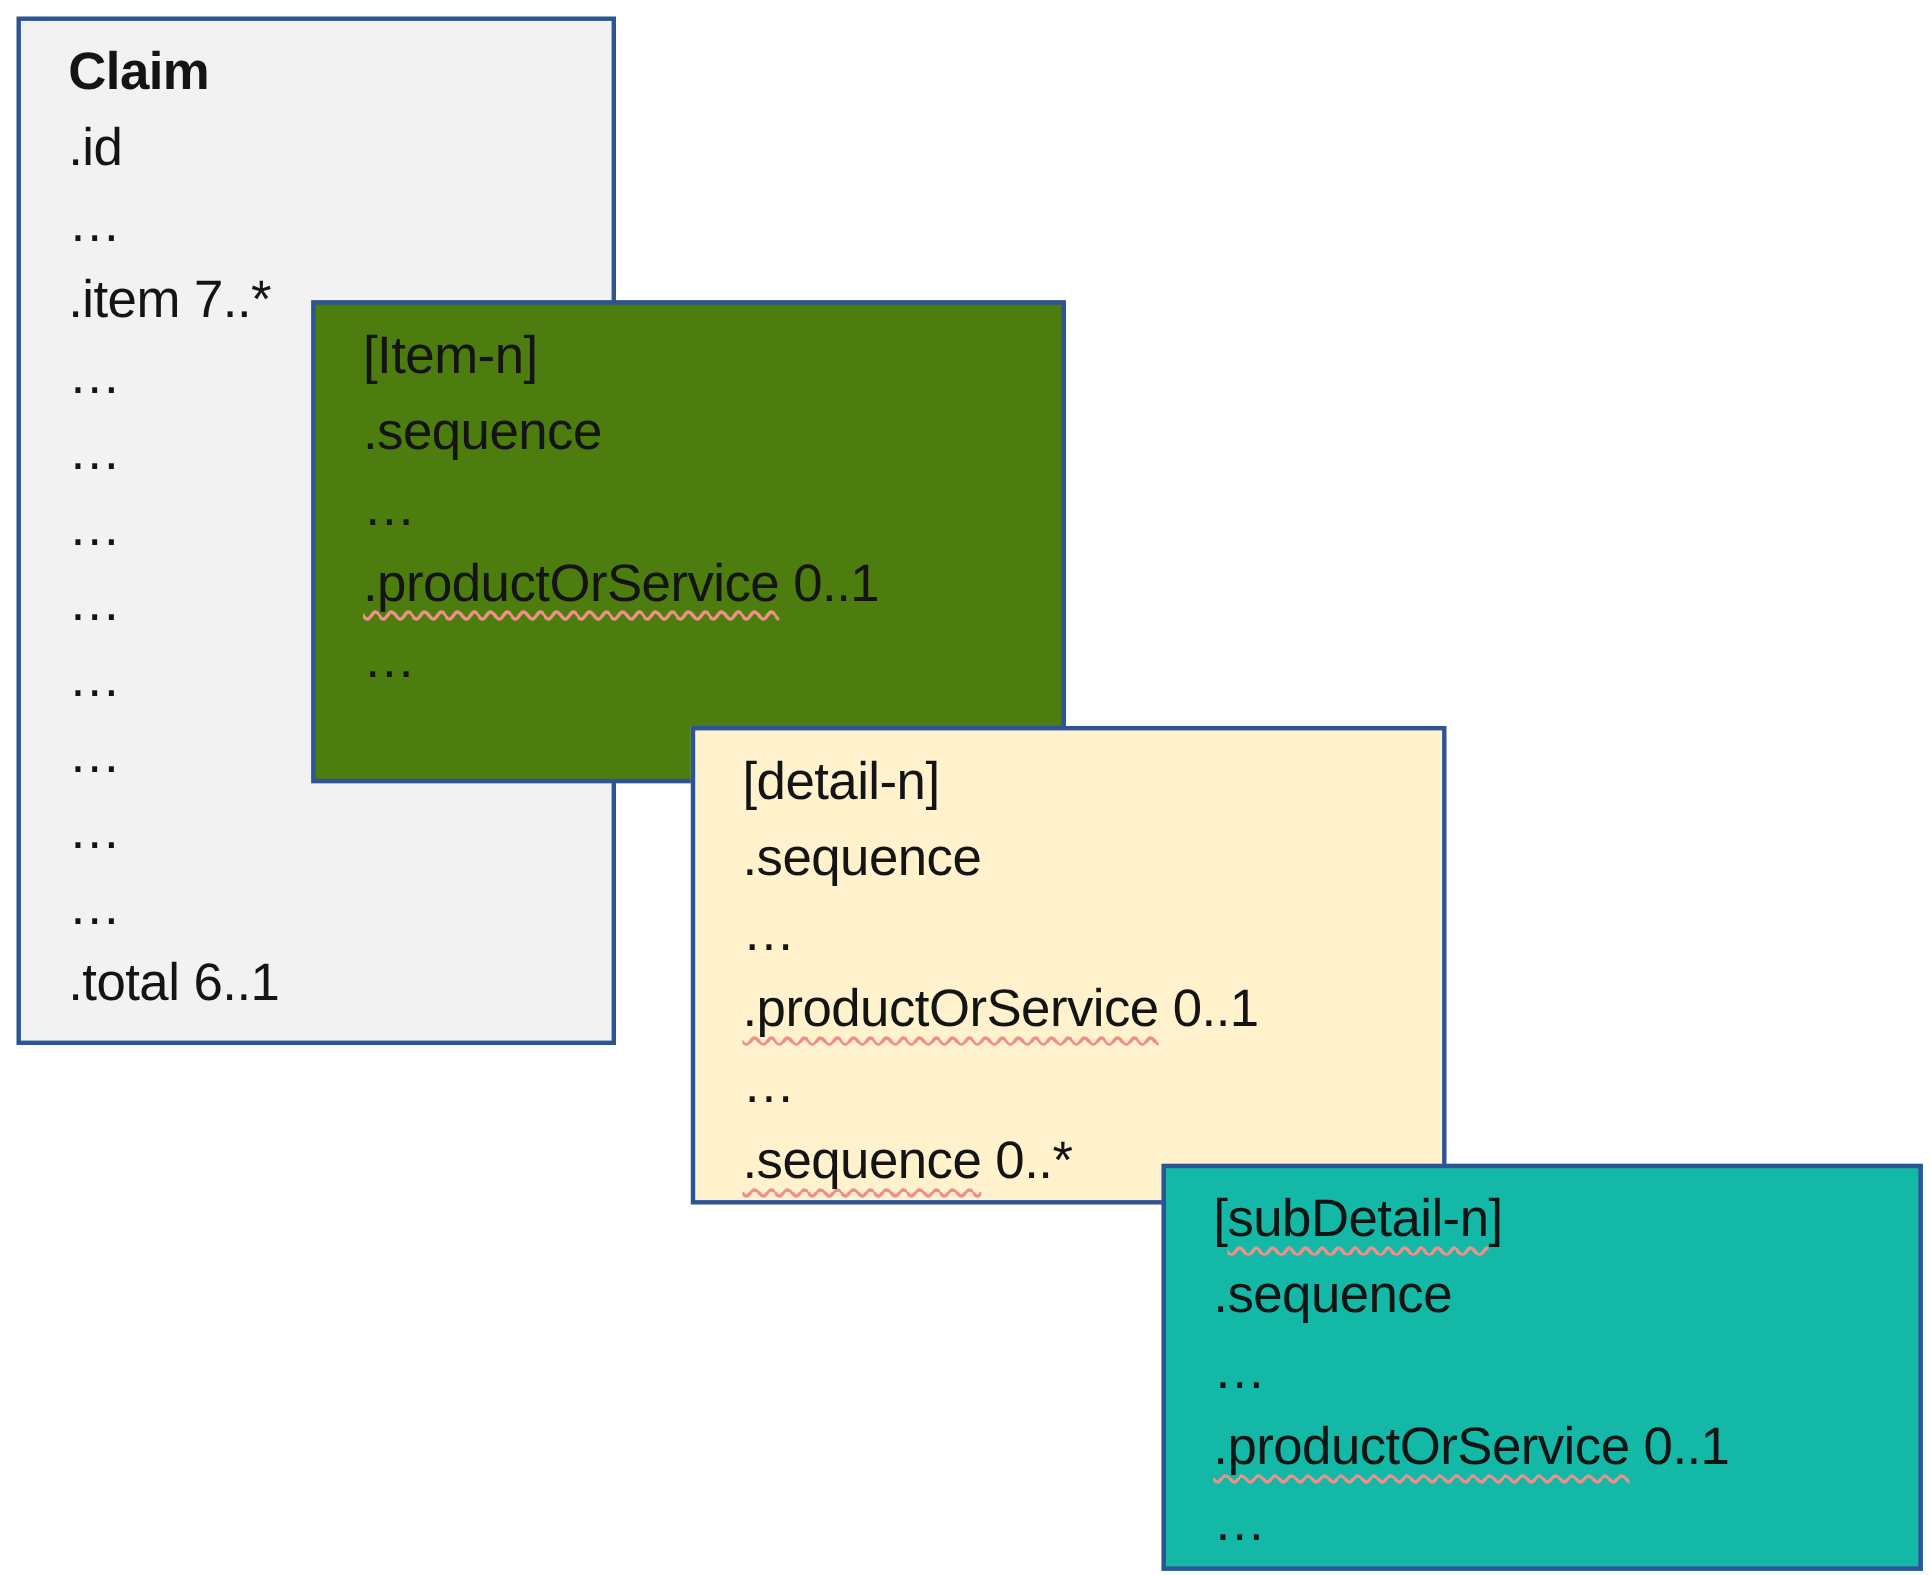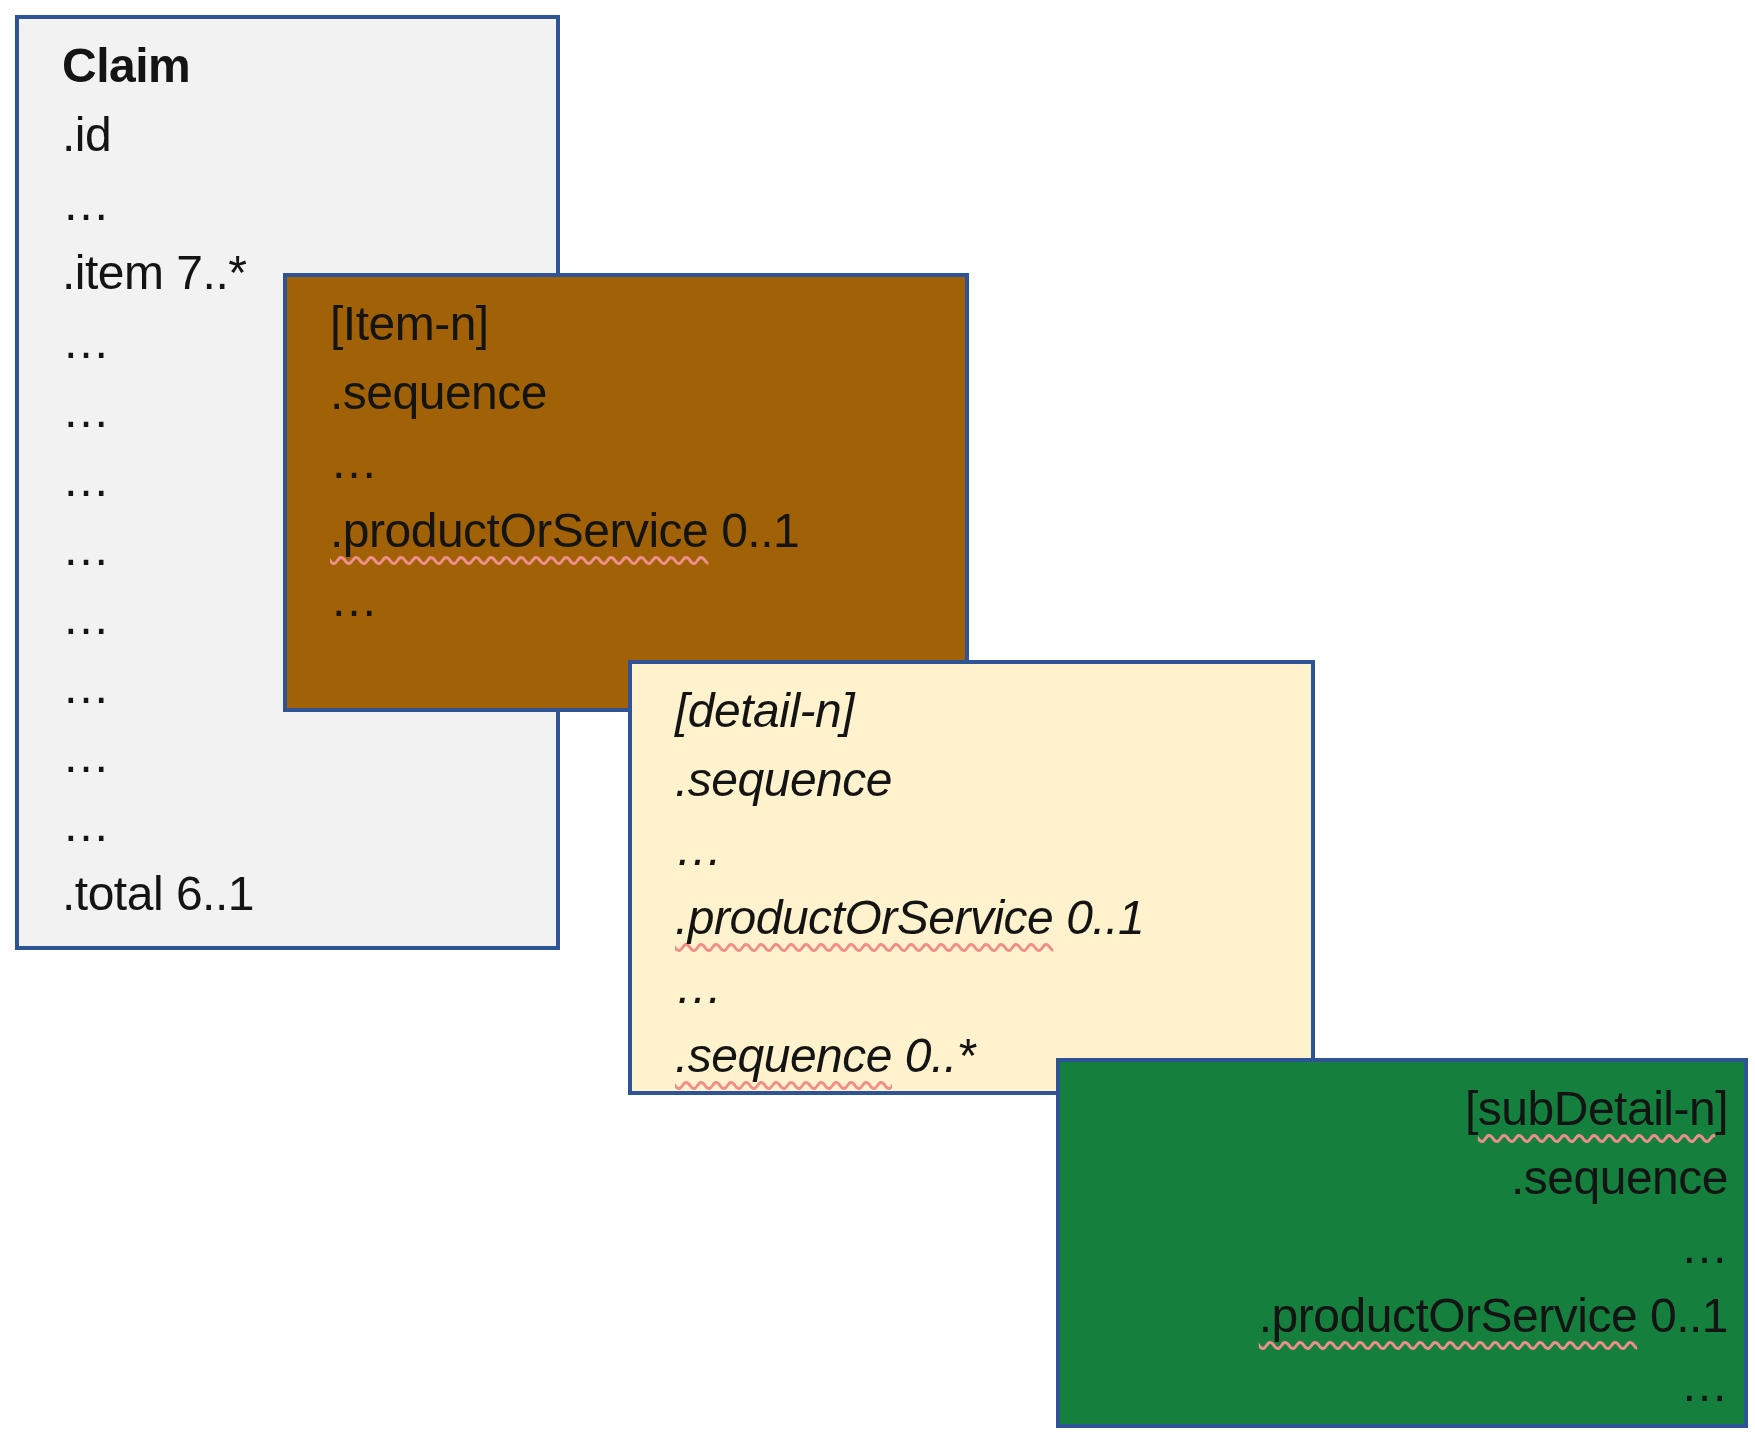--- a/index.html
+++ b/index.html
@@ -55,35 +55,35 @@
       <div class="box-line"><span>…</span></div>
       <div class="box-line"><span>…</span></div>
       <div class="box-line"><span>…</span></div>
       <div class="box-line"><span>…</span></div>
       <div class="box-line"><span>…</span></div>
       <div class="box-line"><span>…</span></div>
       <div class="box-line"><span>…</span></div>
       <div class="box-line"><span>…</span></div>
       <div class="box-line"><span>.total 6..1</span></div>
     </div>
-  <div class="class-box" id="box-item" style="background: #a16207; border-color: rgb(46, 84, 150);">
+  <div class="class-box" id="box-item" style="background: #4d7c0f; border-color: rgb(46, 84, 150);">
       <div class="box-line"><span>[Item-n]</span></div>
       <div class="box-line"><span>.sequence</span></div>
       <div class="box-line"><span>…</span></div>
       <div class="box-line"><span class="misspelled">.productOrService</span><span> 0..1</span></div>
       <div class="box-line"><span>…</span></div>
     </div>
-  <div class="class-box" id="box-detail" style="background: rgb(255, 242, 204); border-color: rgb(46, 84, 150); font-style: italic;">
+  <div class="class-box" id="box-detail" style="background: rgb(255, 242, 204); border-color: rgb(46, 84, 150);">
       <div class="box-line"><span>[detail-n]</span></div>
       <div class="box-line"><span>.sequence</span></div>
       <div class="box-line"><span>…</span></div>
       <div class="box-line"><span class="misspelled">.productOrService</span><span> 0..1</span></div>
       <div class="box-line"><span>…</span></div>
       <div class="box-line"><span class="misspelled">.sequence</span><span> 0..*</span></div>
     </div>
-  <div class="class-box" id="box-subdetail" style="background: #15803d; border-color: rgb(46, 84, 150); text-align: right;">
+  <div class="class-box" id="box-subdetail" style="background: #14b8a6; border-color: rgb(46, 84, 150);">
       <div class="box-line"><span>[</span><span class="misspelled">subDetail-n</span><span>]</span></div>
       <div class="box-line"><span>.sequence</span></div>
       <div class="box-line"><span>…</span></div>
       <div class="box-line"><span class="misspelled">.productOrService</span><span> 0..1</span></div>
       <div class="box-line"><span>…</span></div>
     </div>
 </div>
 
 </body></html>

